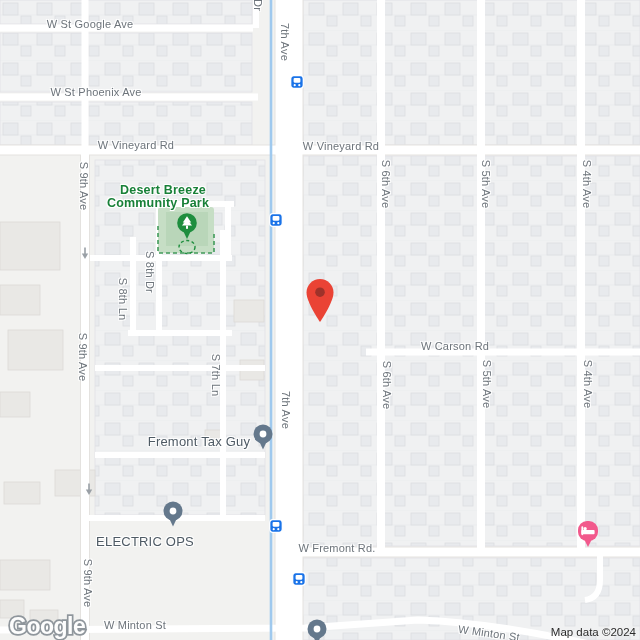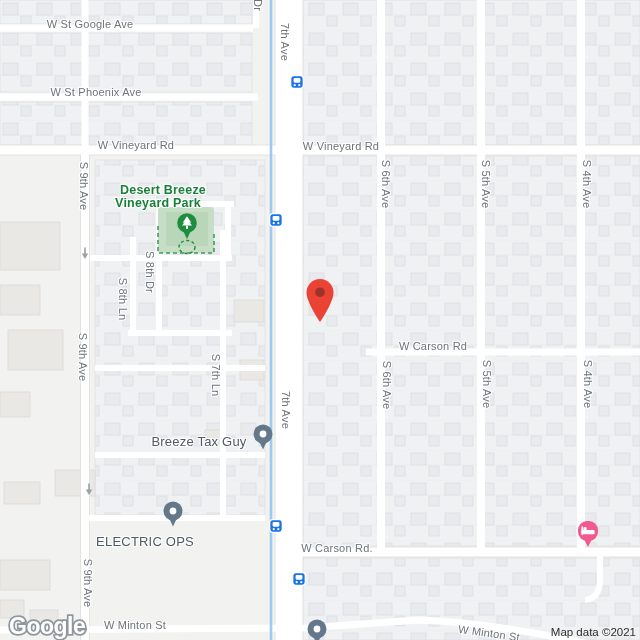--- a/index.html
+++ b/index.html
@@ -160,22 +160,22 @@
       <circle cx="13.5" cy="13.2" r="4.8" fill="#9e322a"></circle>
     </g>
 
     <text x="9" y="634" font-family="Liberation Sans, sans-serif" font-size="23" font-weight="bold" fill="#fdfdfd" stroke="#8f969c" stroke-width="3.4" paint-order="stroke" letter-spacing="-0.5">Google</text>
   </svg>
 
   <div class="lbl" style="left:90px;top:24px">W St Google Ave</div>
   <div class="lbl" style="left:96px;top:92px">W St Phoenix Ave</div>
   <div class="lbl" style="left:136px;top:145px">W Vineyard Rd</div>
   <div class="lbl" style="left:341px;top:146px">W Vineyard Rd</div>
-  <div class="lbl" style="left:433px;top:346px">W Carson Rd</div>
-  <div class="lbl" style="left:337px;top:548px">W Carson Rd.</div>
+  <div class="lbl" style="left:455px;top:346px">W Carson Rd</div>
+  <div class="lbl" style="left:337px;top:548px">W Fremont Rd.</div>
   <div class="lbl" style="left:135px;top:625px">W Minton St</div>
   <div class="lbl rot8" style="left:489px;top:633px">W Minton St</div>
 
   <div class="lbl vlbl" style="left:285px;top:42px">7th Ave</div>
   <div class="lbl vlbl" style="left:286px;top:410px">7th Ave</div>
   <div class="lbl vlbl" style="left:84px;top:186px">S 9th Ave</div>
   <div class="lbl vlbl" style="left:83px;top:357px">S 9th Ave</div>
   <div class="lbl vlbl" style="left:88px;top:583px">S 9th Ave</div>
   <div class="lbl vlbl" style="left:150px;top:272px">S 8th Dr</div>
   <div class="lbl vlbl" style="left:123px;top:299px">S 8th Ln</div>
@@ -186,18 +186,18 @@
   <div class="lbl vlbl" style="left:487px;top:384px">S 5th Ave</div>
   <div class="lbl vlbl" style="left:587px;top:184px">S 4th Ave</div>
   <div class="lbl vlbl" style="left:588px;top:384px">S 4th Ave</div>
 
   <div class="lbl vlbl" style="left:258px;top:5px">Dr</div>
   <div class="lbl vlbl" style="left:383px;top:-9px">Ave</div>
   <div class="lbl vlbl" style="left:483px;top:-9px">Ave</div>
   <div class="lbl vlbl" style="left:583px;top:-9px">Ave</div>
 
   <div class="lbl park-lbl" style="left:163px;top:190px">Desert Breeze</div>
-  <div class="lbl park-lbl" style="left:158px;top:203px">Vineyard Park</div>
-  <div class="lbl biz-lbl" style="left:199px;top:441px">Breeze Tax Guy</div>
+  <div class="lbl park-lbl" style="left:158px;top:203px">Community Park</div>
+  <div class="lbl biz-lbl" style="left:199px;top:441px">Fremont Tax Guy</div>
   <div class="lbl biz-lbl" style="left:145px;top:541px">ELECTRIC OPS</div>
 
-  <div class="attr">Map data ©2021</div>
+  <div class="attr">Map data ©2024</div>
 </div>
 
 </body></html>

